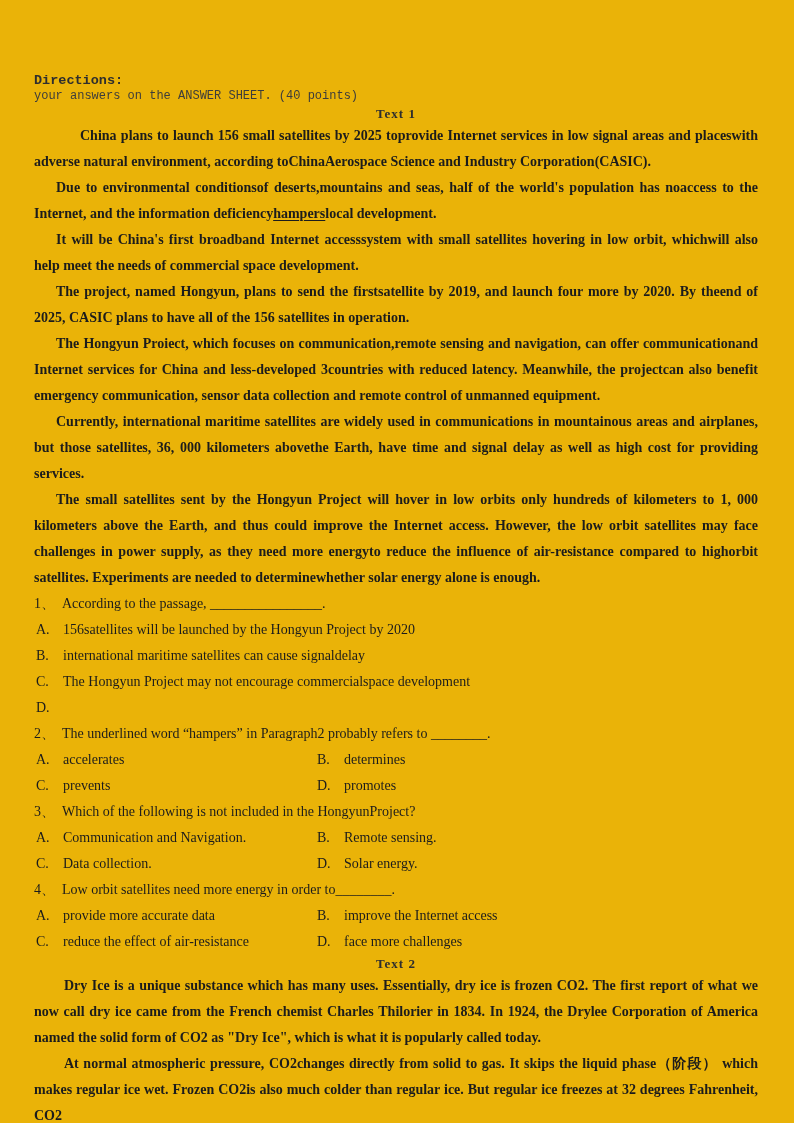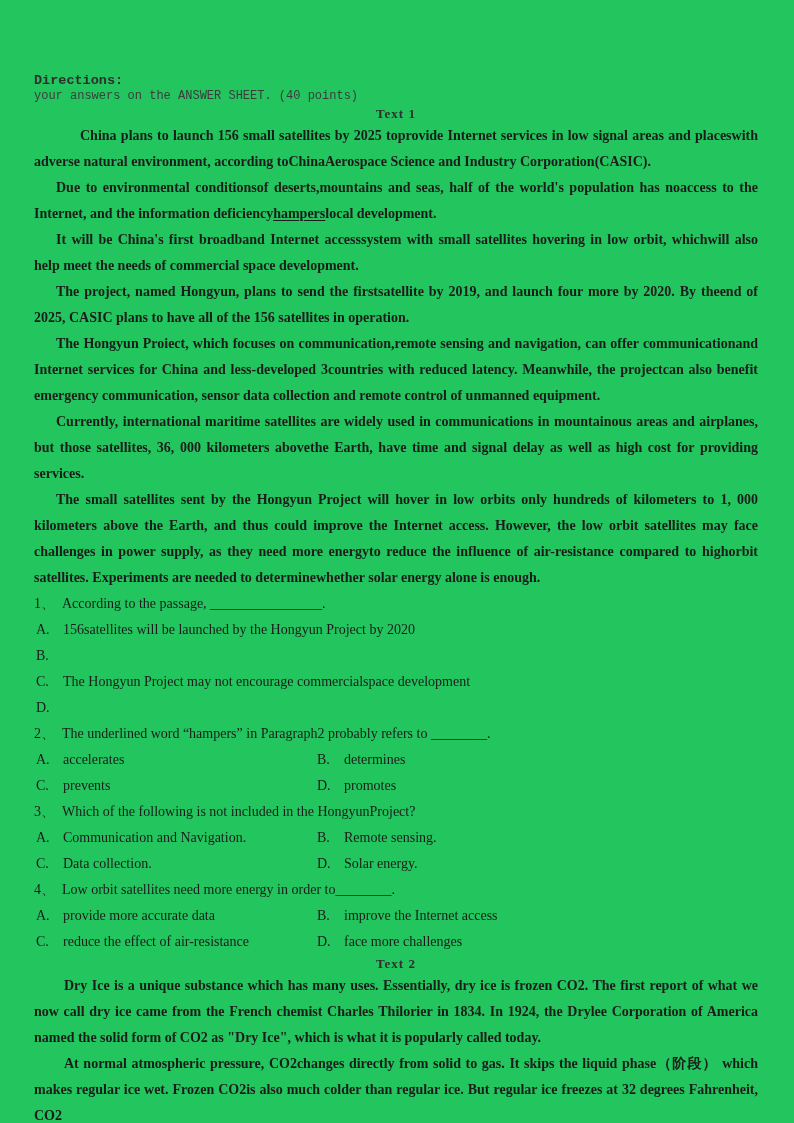--- a/index.html
+++ b/index.html
@@ -1,21 +1,21 @@
 <!DOCTYPE html>
 <html><head>
 <meta charset="utf-8">
 <style>
   html, body { margin: 0; padding: 0; background: #e8e8e8; }
   .page {
     position: relative;
     width: 794px;
     height: 1123px;
     margin: 0 auto;
-    background: #22c55e;
+    background: #eab308;
     box-sizing: border-box;
     padding: 72px 36px 0 34px;
     overflow: hidden;
     color: #1c1c1c;
     font-family: "Liberation Serif", serif;
     font-size: 14px;
     line-height: 26px;
   }
   .directions-heading {
     font-family: "Liberation Mono", "DejaVu Sans Mono", monospace;
@@ -86,20 +86,21 @@
     <div class="q-line">
       <span class="q-num">1、</span>
       <span>According to the passage, ________________.</span>
     </div>
     <div class="opt-row">
       <span class="opt-letter">A.</span>
       <span>156satellites will be launched by the Hongyun Project by 2020</span>
     </div>
     <div class="opt-row">
       <span class="opt-letter">B.</span>
+      <span>international maritime satellites can cause signaldelay</span>
     </div>
     <div class="opt-row">
       <span class="opt-letter">C.</span>
       <span>The Hongyun Project may not encourage commercialspace development</span>
     </div>
     <div class="opt-row">
       <span class="opt-letter">D.</span>
     </div>
   </div>
 

